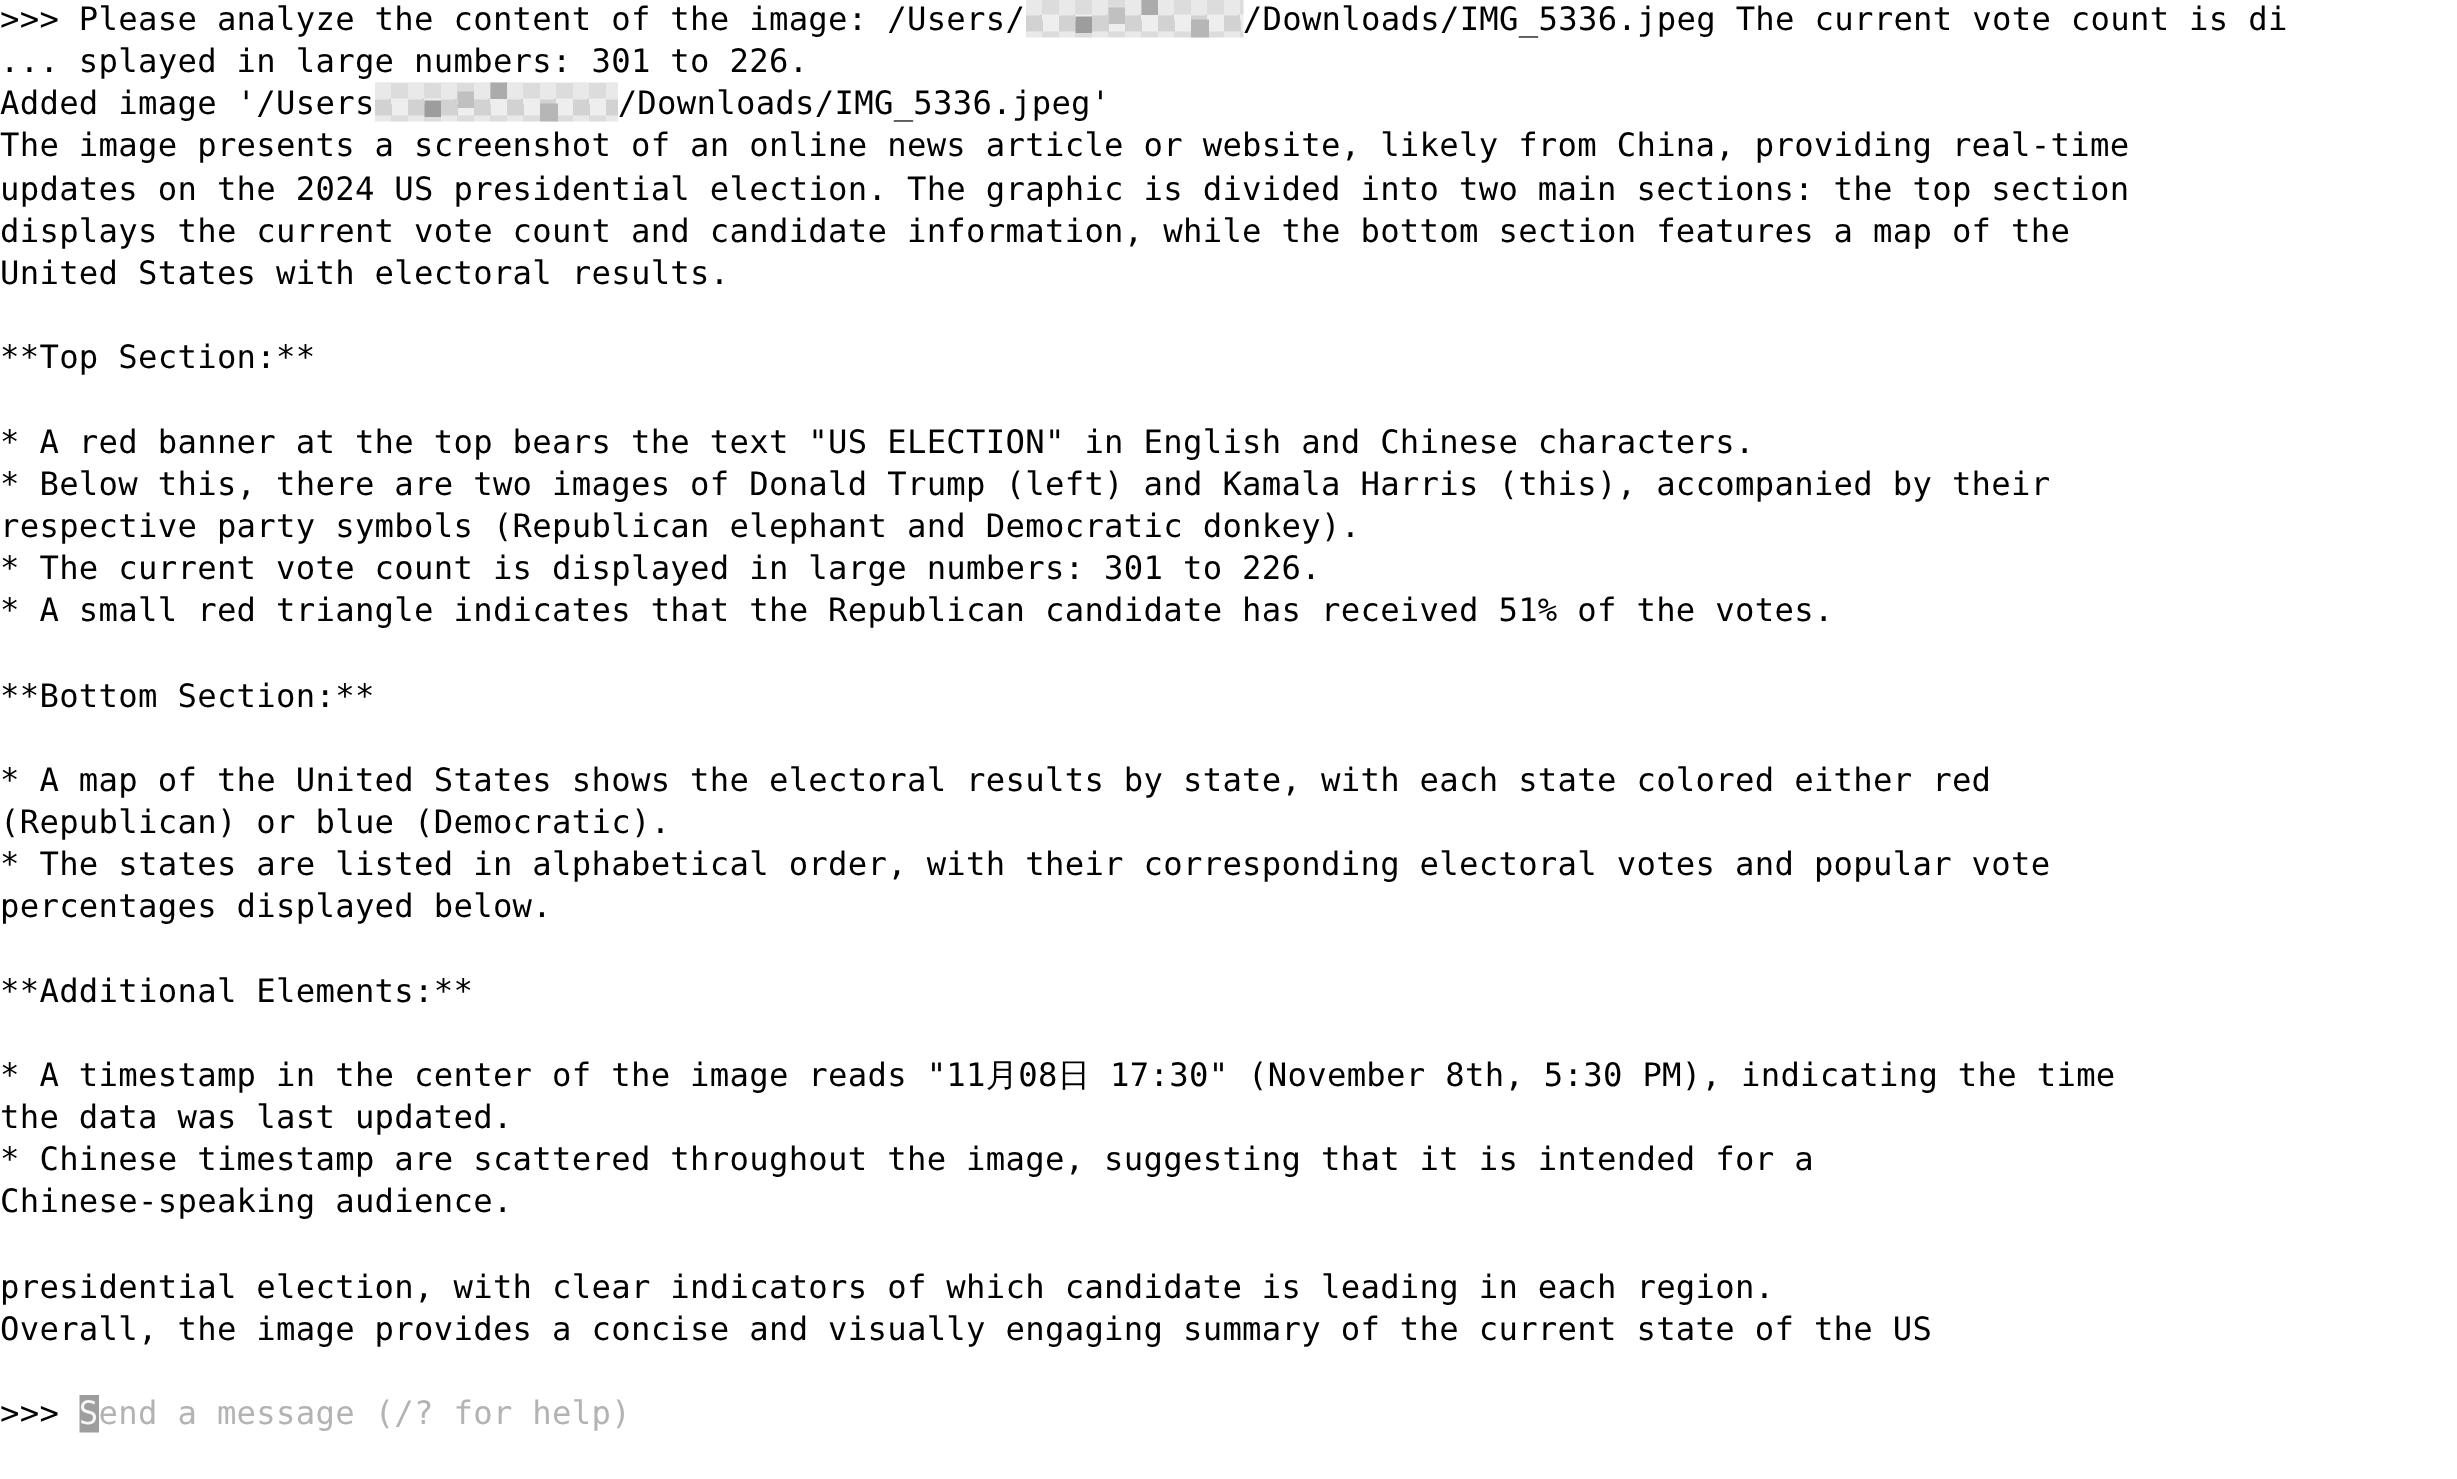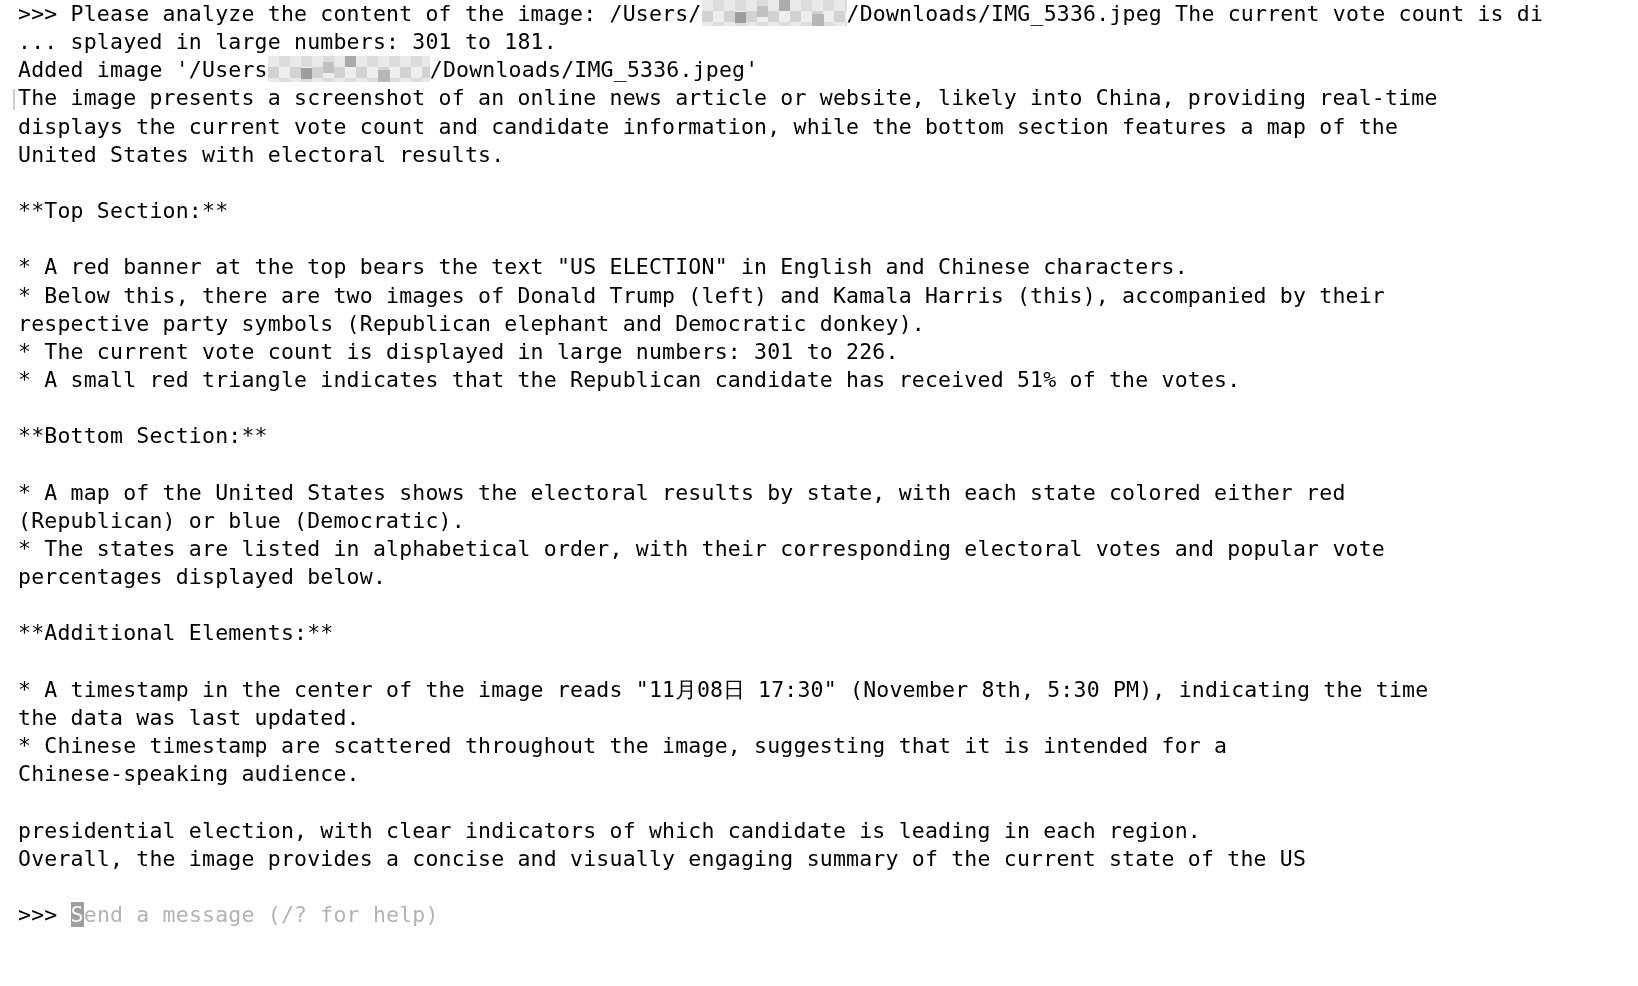--- a/index.html
+++ b/index.html
@@ -5,21 +5,21 @@
   * { margin: 0; padding: 0; box-sizing: border-box; }
   html, body {
     width: 1638px;
     height: 986px;
     background: #ffffff;
     overflow: hidden;
   }
   .screen {
     width: 1638px;
     height: 986px;
-    padding-left: 18px;
+    padding-left: 0;
     font-family: "DejaVu Sans Mono", "Liberation Mono", monospace;
     font-size: 21.5px;
     color: #000000;
     letter-spacing: 0.2px;
   }
   .line {
     height: 28.17px;
     line-height: 28.17px;
     white-space: pre;
   }
@@ -55,23 +55,24 @@
   }
   .placeholder {
     color: #b3b3b3;
   }
 </style>
 </head>
 <body>
 
 <div class="screen">
     <div class="line"><span class="t">&gt;&gt;&gt; Please analyze the content of the image: /Users/</span><span class="redacted" style="width: 145px;"></span><span class="t">/Downloads/IMG_5336.jpeg The current vote count is di</span></div>
-    <div class="line"><span class="t">... splayed in large numbers: 301 to 181.</span></div>
+    <div class="line"><span class="t">... splayed in large numbers: 301 to 226.</span></div>
     <div class="line"><span class="t">Added image '/Users</span><span class="redacted" style="width: 162px;"></span><span class="t">/Downloads/IMG_5336.jpeg'</span></div>
-    <div class="line"><span class="artifact"></span><span class="t">The image presents a screenshot of an online news article or website, likely into China, providing real-time</span></div>
+    <div class="line"><span class="artifact"></span><span class="t">The image presents a screenshot of an online news article or website, likely from China, providing real-time</span></div>
+    <div class="line"><span class="t">updates on the 2024 US presidential election. The graphic is divided into two main sections: the top section</span></div>
     <div class="line"><span class="t">displays the current vote count and candidate information, while the bottom section features a map of the</span></div>
     <div class="line"><span class="t">United States with electoral results.</span></div>
     <div class="line"></div>
     <div class="line"><span class="t">**Top Section:**</span></div>
     <div class="line"></div>
     <div class="line"><span class="t">* A red banner at the top bears the text "US ELECTION" in English and Chinese characters.</span></div>
     <div class="line"><span class="t">* Below this, there are two images of Donald Trump (left) and Kamala Harris (this), accompanied by their</span></div>
     <div class="line"><span class="t">respective party symbols (Republican elephant and Democratic donkey).</span></div>
     <div class="line"><span class="t">* The current vote count is displayed in large numbers: 301 to 226.</span></div>
     <div class="line"><span class="t">* A small red triangle indicates that the Republican candidate has received 51% of the votes.</span></div>

